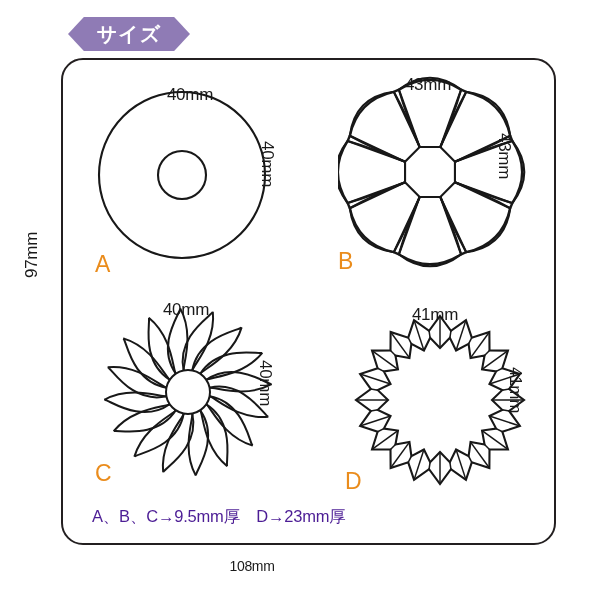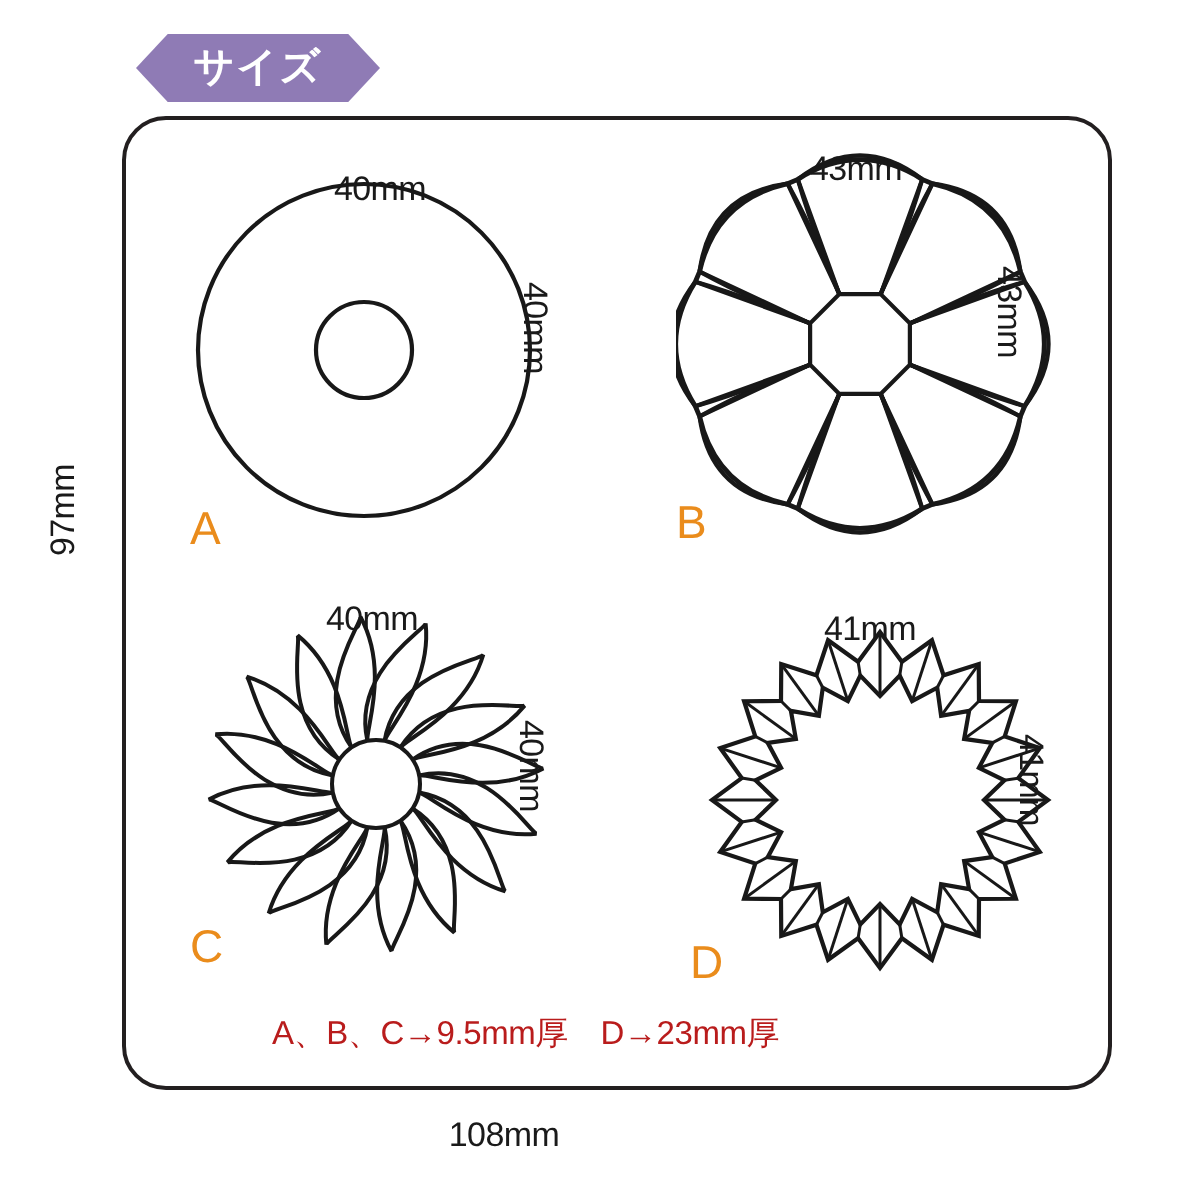--- a/index.html
+++ b/index.html
@@ -74,21 +74,21 @@
     transform-origin: left top;
     white-space: nowrap;
     letter-spacing: -0.3px;
   }
   .dim-bottom {
     position: absolute;
     left: 0;
     top: 558px;
     width: 504px;
     text-align: center;
-    font-size: 17px;
+    font-size: 14px;
     color: #1a1a1a;
     letter-spacing: -0.3px;
   }
 
   
   .cell { position: absolute; }
   .svg-holder { position: absolute; left: 0; top: 0; }
 
   .top-dim {
     position: absolute;
@@ -112,24 +112,23 @@
     font-size: 23px;
     color: #ea8c1c;
     line-height: 1;
   }
 
   .note {
     position: absolute;
     left: 92px;
     top: 506px;
     font-size: 16.5px;
-    color: #b91c1c;
+    color: #4c1d95;
     white-space: nowrap;
     letter-spacing: -0.2px;
-    margin-left: 44px;
   }
 
   .ink { fill: none; stroke: #181818; stroke-width: 2.1; }
   .ink-thin { fill: none; stroke: #181818; stroke-width: 1.7; }
 </style>
 </head>
 <body>
 
 <div id="stage">
 

